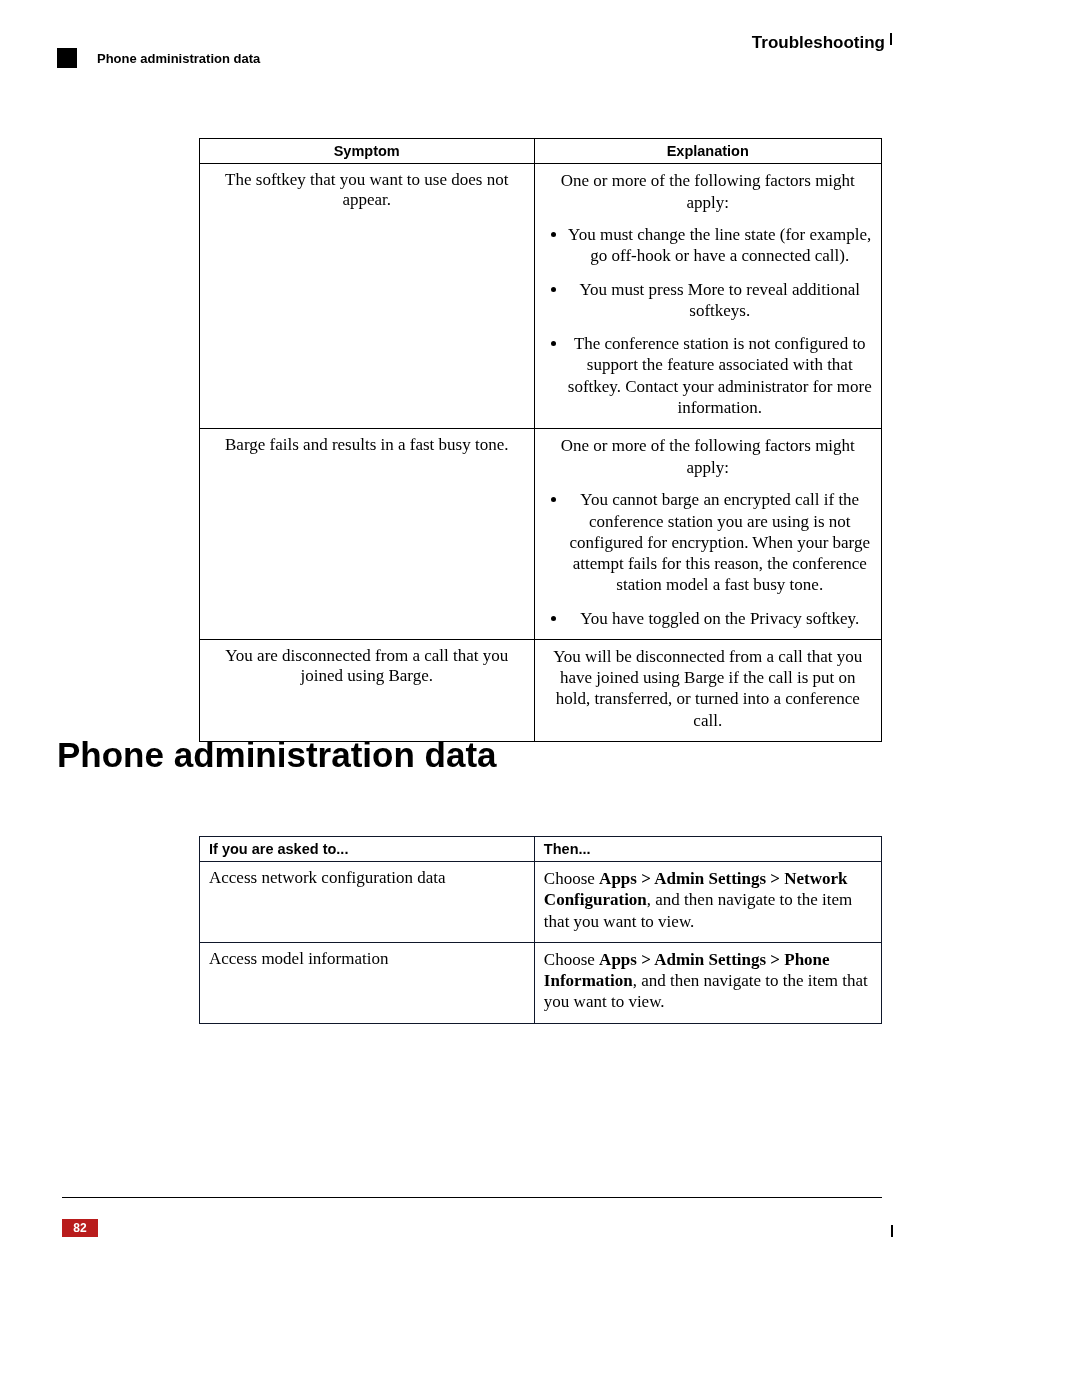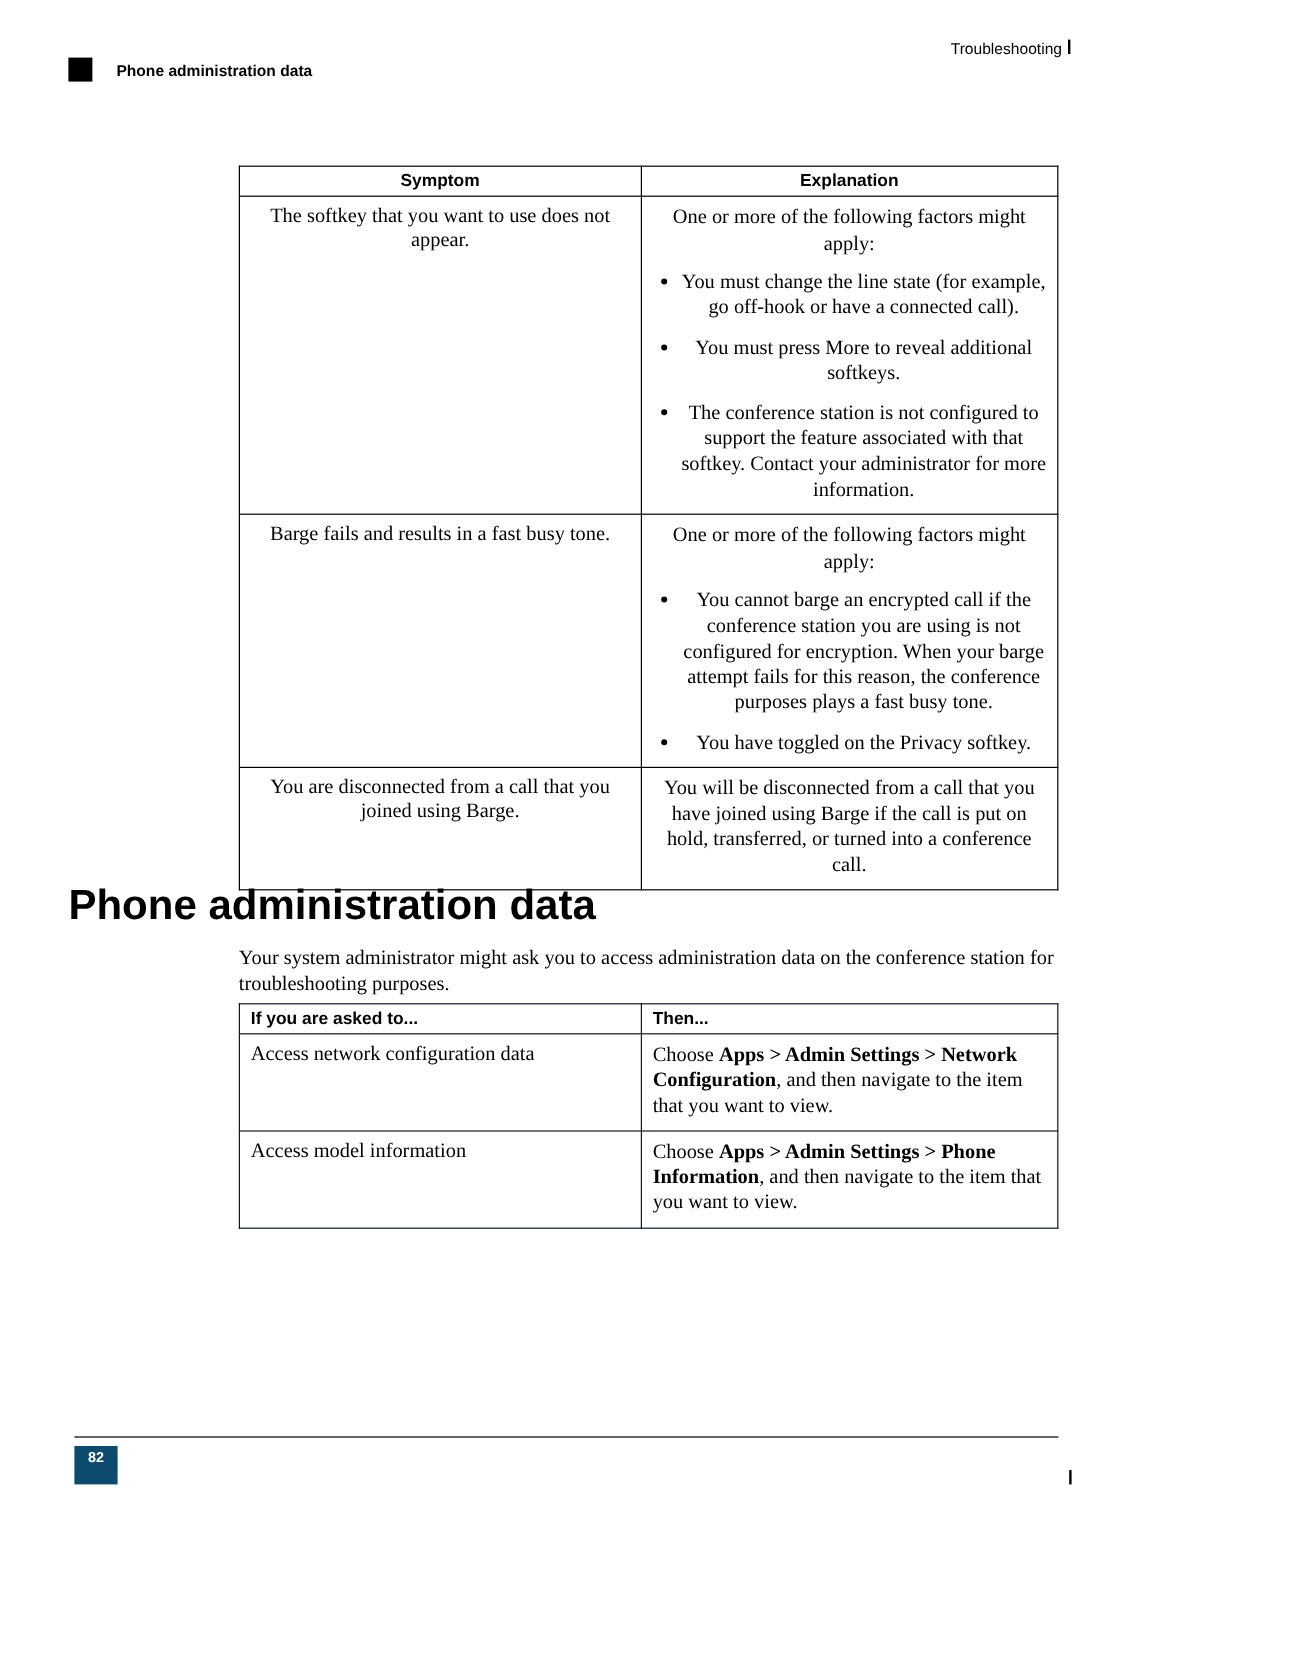--- a/index.html
+++ b/index.html
@@ -15,22 +15,22 @@
     position: relative;
     width: 1080px;
     height: 1397px;
     box-sizing: border-box;
   }
   .header-right {
     position: absolute;
     top: 33px;
     right: 195px;
     font-family: Arial, Helvetica, sans-serif;
-    font-weight: normal;
-    font-size: 13px;
+    font-weight: bold;
+    font-size: 17px;
   }
   .header-rule {
     position: absolute;
     top: 33px;
     right: 188px;
     width: 2px;
     height: 12px;
     background: #000;
   }
   .header-square {
@@ -129,22 +129,22 @@
     left: 135px;
     font-family: Arial, Helvetica, sans-serif;
     font-weight: bold;
     font-size: 12.5px;
   }
   .footer-block {
     position: absolute;
     bottom: 160px;
     left: 62px;
     width: 36px;
-    height: 32px;
-    background: #0c4a6e;
+    height: 18px;
+    background: #b91c1c;
     color: #fff;
     font-family: Arial, Helvetica, sans-serif;
     font-weight: bold;
     font-size: 12px;
     text-align: center;
     line-height: 18px;
   }
   .footer-rule {
     position: absolute;
     bottom: 160px;
@@ -188,37 +188,36 @@
           <li>You must press More to reveal additional softkeys.</li>
           <li>The conference station is not configured to support the feature associated with that softkey. Contact your administrator for more information.</li>
         </ul>
       </td>
     </tr>
     <tr>
       <td>Barge fails and results in a fast busy tone.</td>
       <td>
         <p class="intro-line">One or more of the following factors might apply:</p>
         <ul class="bullets">
-          <li>You cannot barge an encrypted call if the conference station you are using is not configured for encryption. When your barge attempt fails for this reason, the conference purposes plays a fast busy tone.</li>
+          <li>You cannot barge an encrypted call if the conference station you are using is not configured for encryption. When your barge attempt fails for this reason, the conference station model a fast busy tone.</li>
           <li>You have toggled on the Privacy softkey.</li>
         </ul>
       </td>
     </tr>
     <tr>
       <td>You are disconnected from a call that you joined using Barge.</td>
       <td>
             <p class="para">You will be disconnected from a call that you have joined using Barge if the call is put on hold, transferred, or turned into a conference call.</p>
           </td>
     </tr>
   </tbody>
     </table>
 
   <div class="h1">Phone administration data</div>
 
-  <div class="body-intro">Your system administrator might ask you to access administration data on the conference station for troubleshooting purposes.</div>
 
   <table class="table2">
     <tbody>
         <tr>
       <th class="col1">If you are asked to...</th>
       <th class="col2">Then...</th>
     </tr>
     <tr>
       <td>Access network configuration data</td>
       <td>

